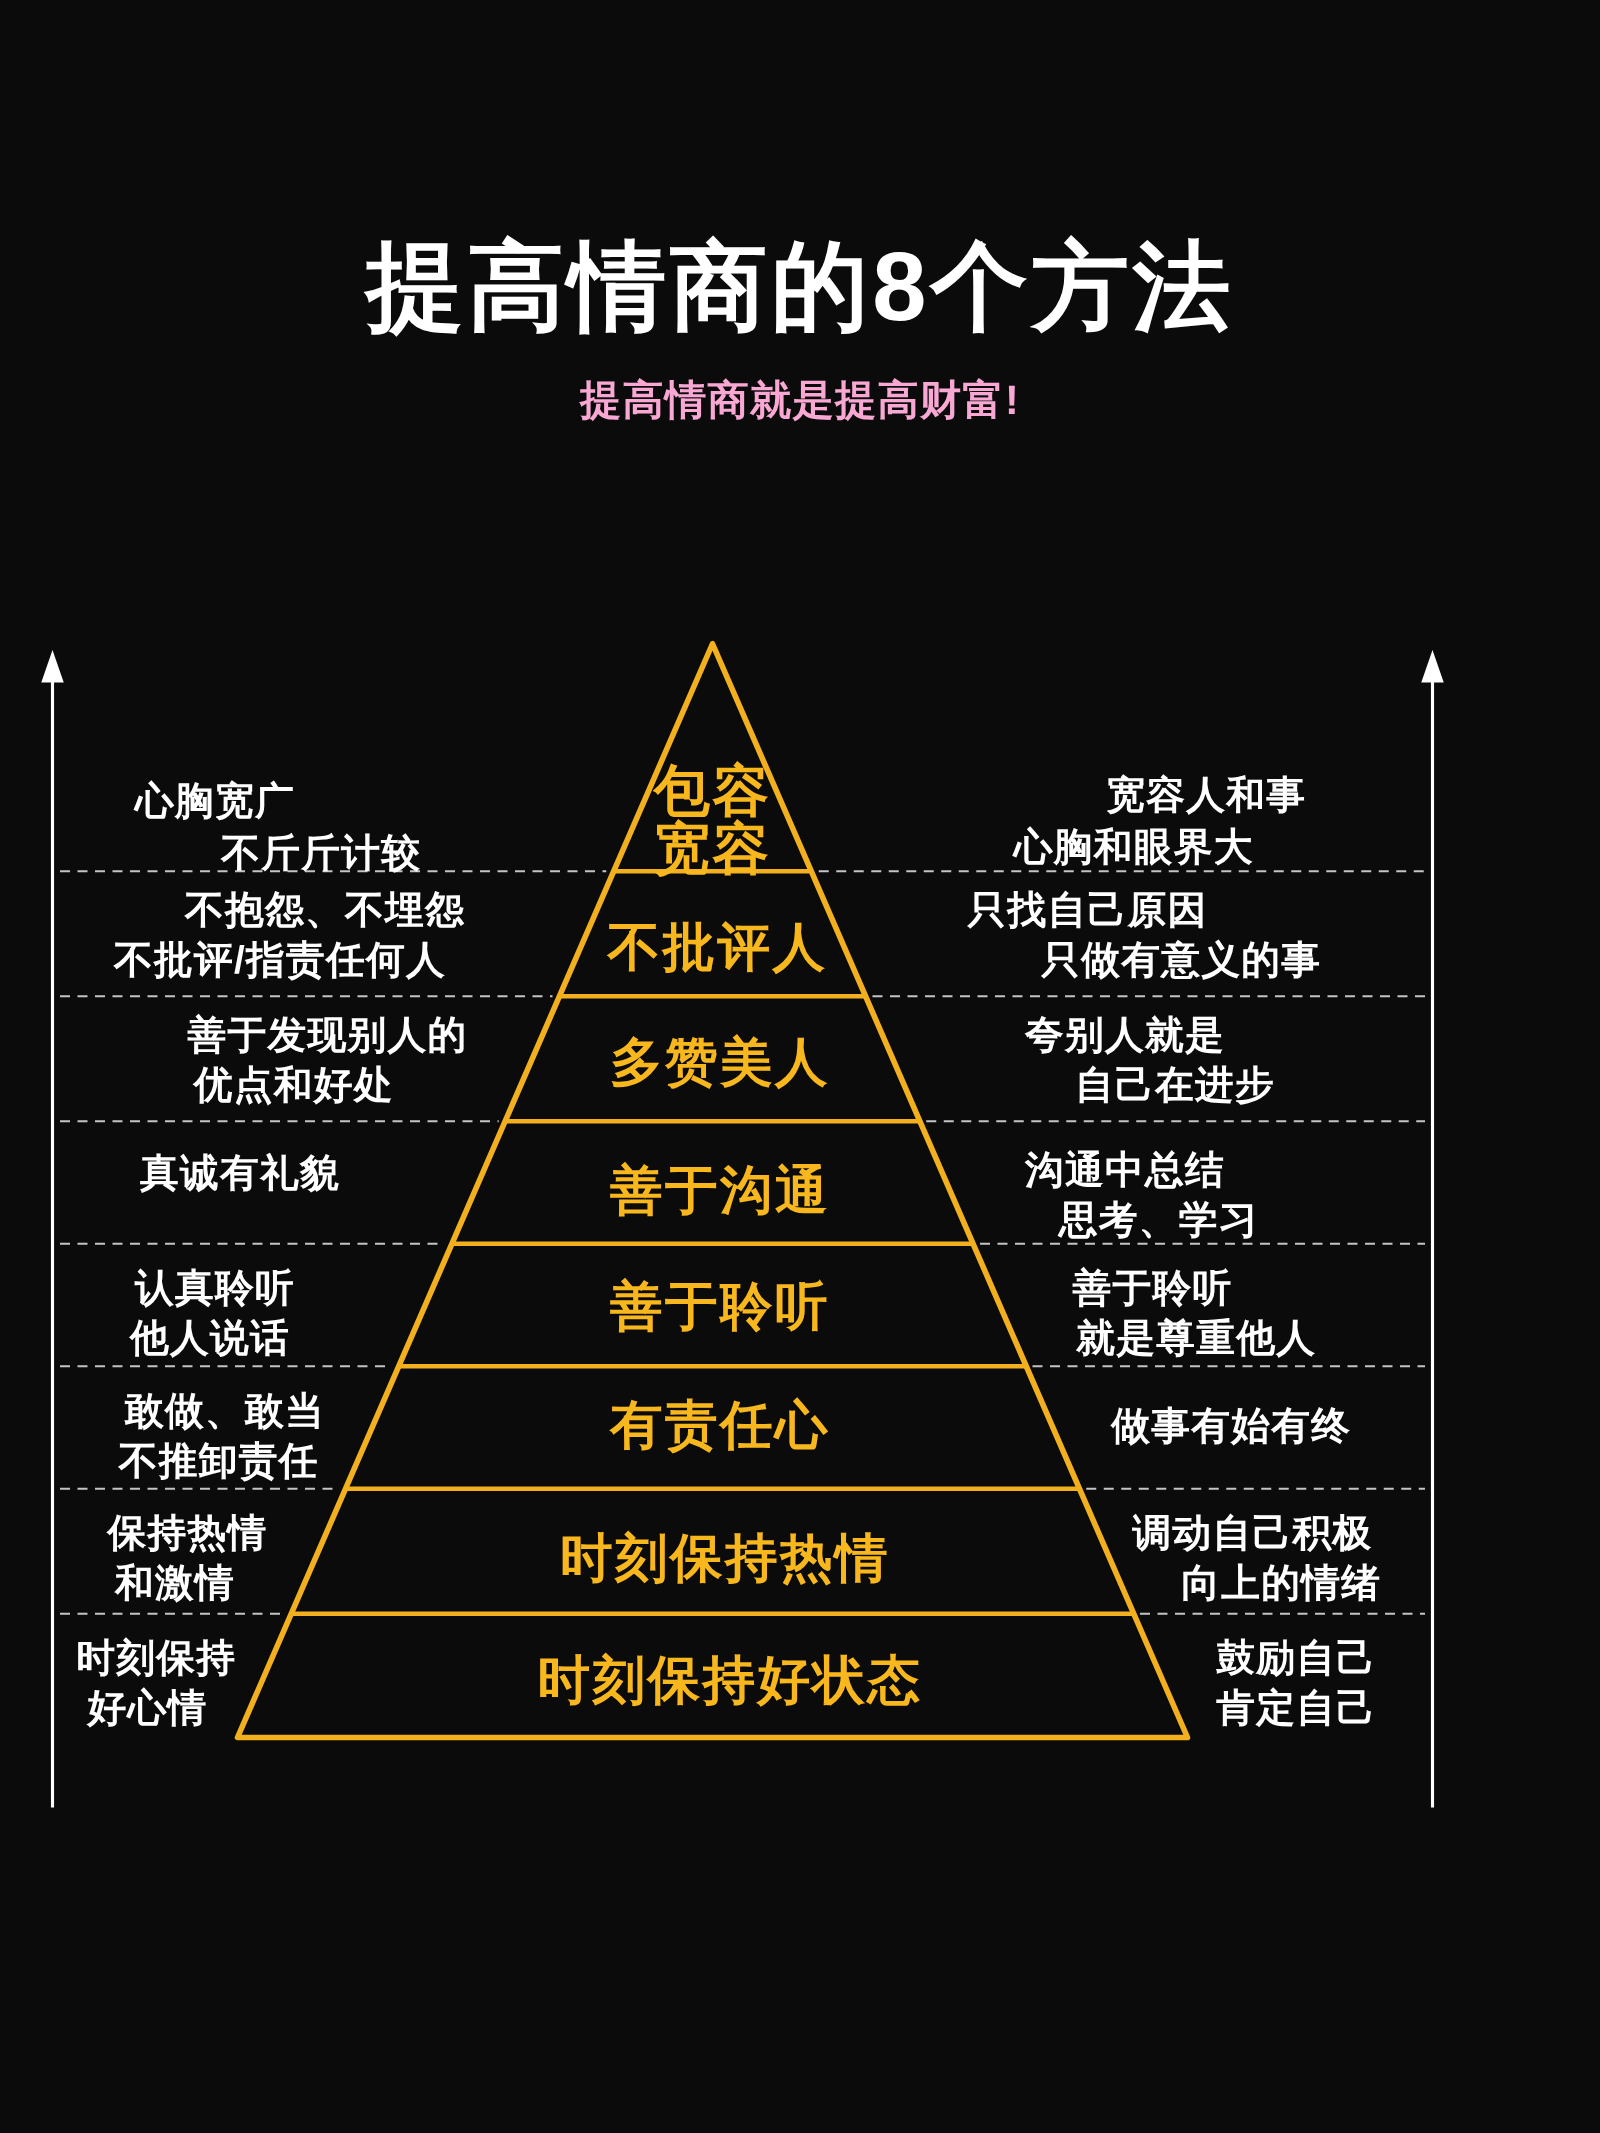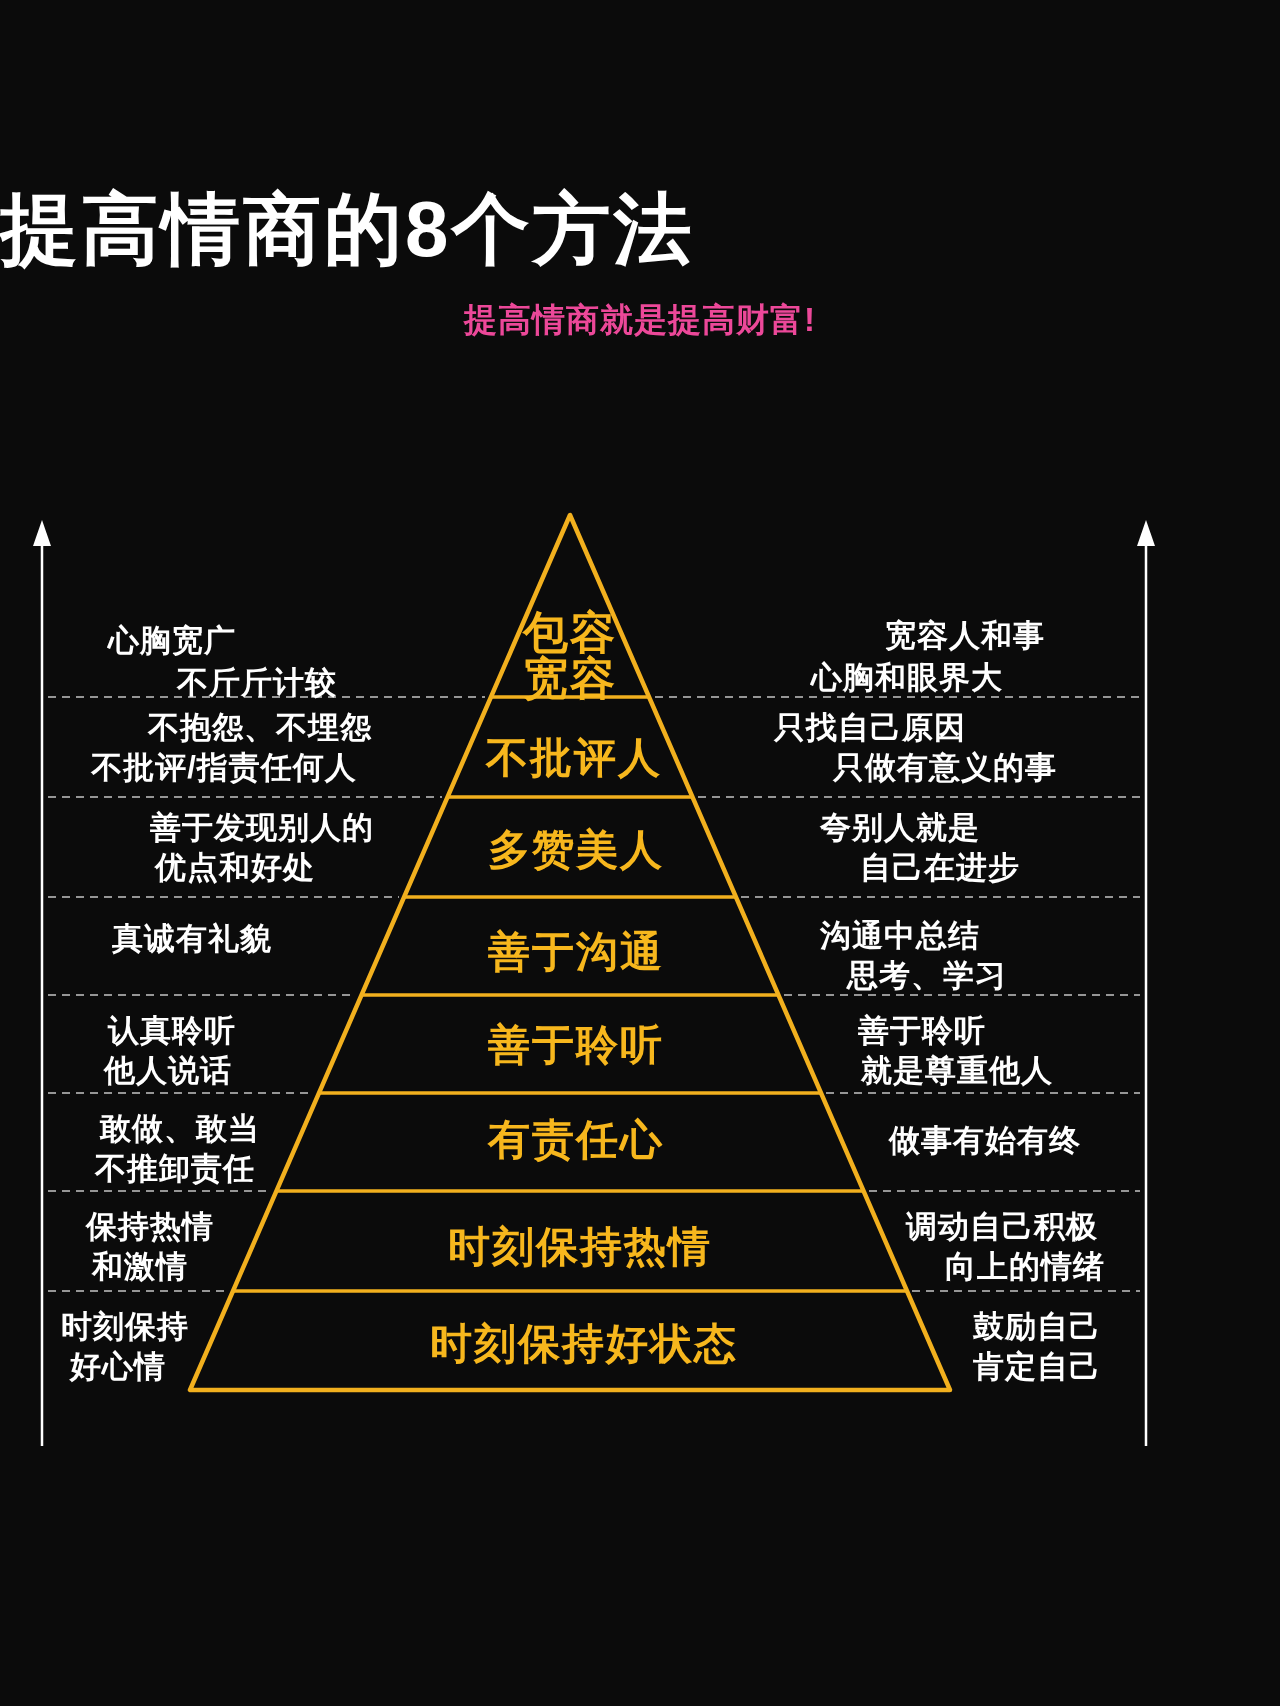--- a/index.html
+++ b/index.html
@@ -15,34 +15,34 @@
     background: #0b0b0b;
     overflow: hidden;
     margin: 0 auto;
   }
   .title {
     position: absolute;
     top: 178px;
     left: 0;
     width: 100%;
     margin: 0;
-    text-align: left;
+    text-align: center;
     color: #ffffff;
     font-size: 78px;
     font-weight: 900;
     letter-spacing: 3px;
   }
   .subtitle {
     position: absolute;
     top: 298px;
     left: 0;
     width: 100%;
     margin: 0;
     text-align: center;
-    color: #ec4899;
+    color: #f9a8d4;
     font-size: 33px;
     font-weight: 700;
     letter-spacing: 1px;
   }
   svg.diagram {
     position: absolute;
     top: 0;
     left: 0;
   }
   .axis-line {

